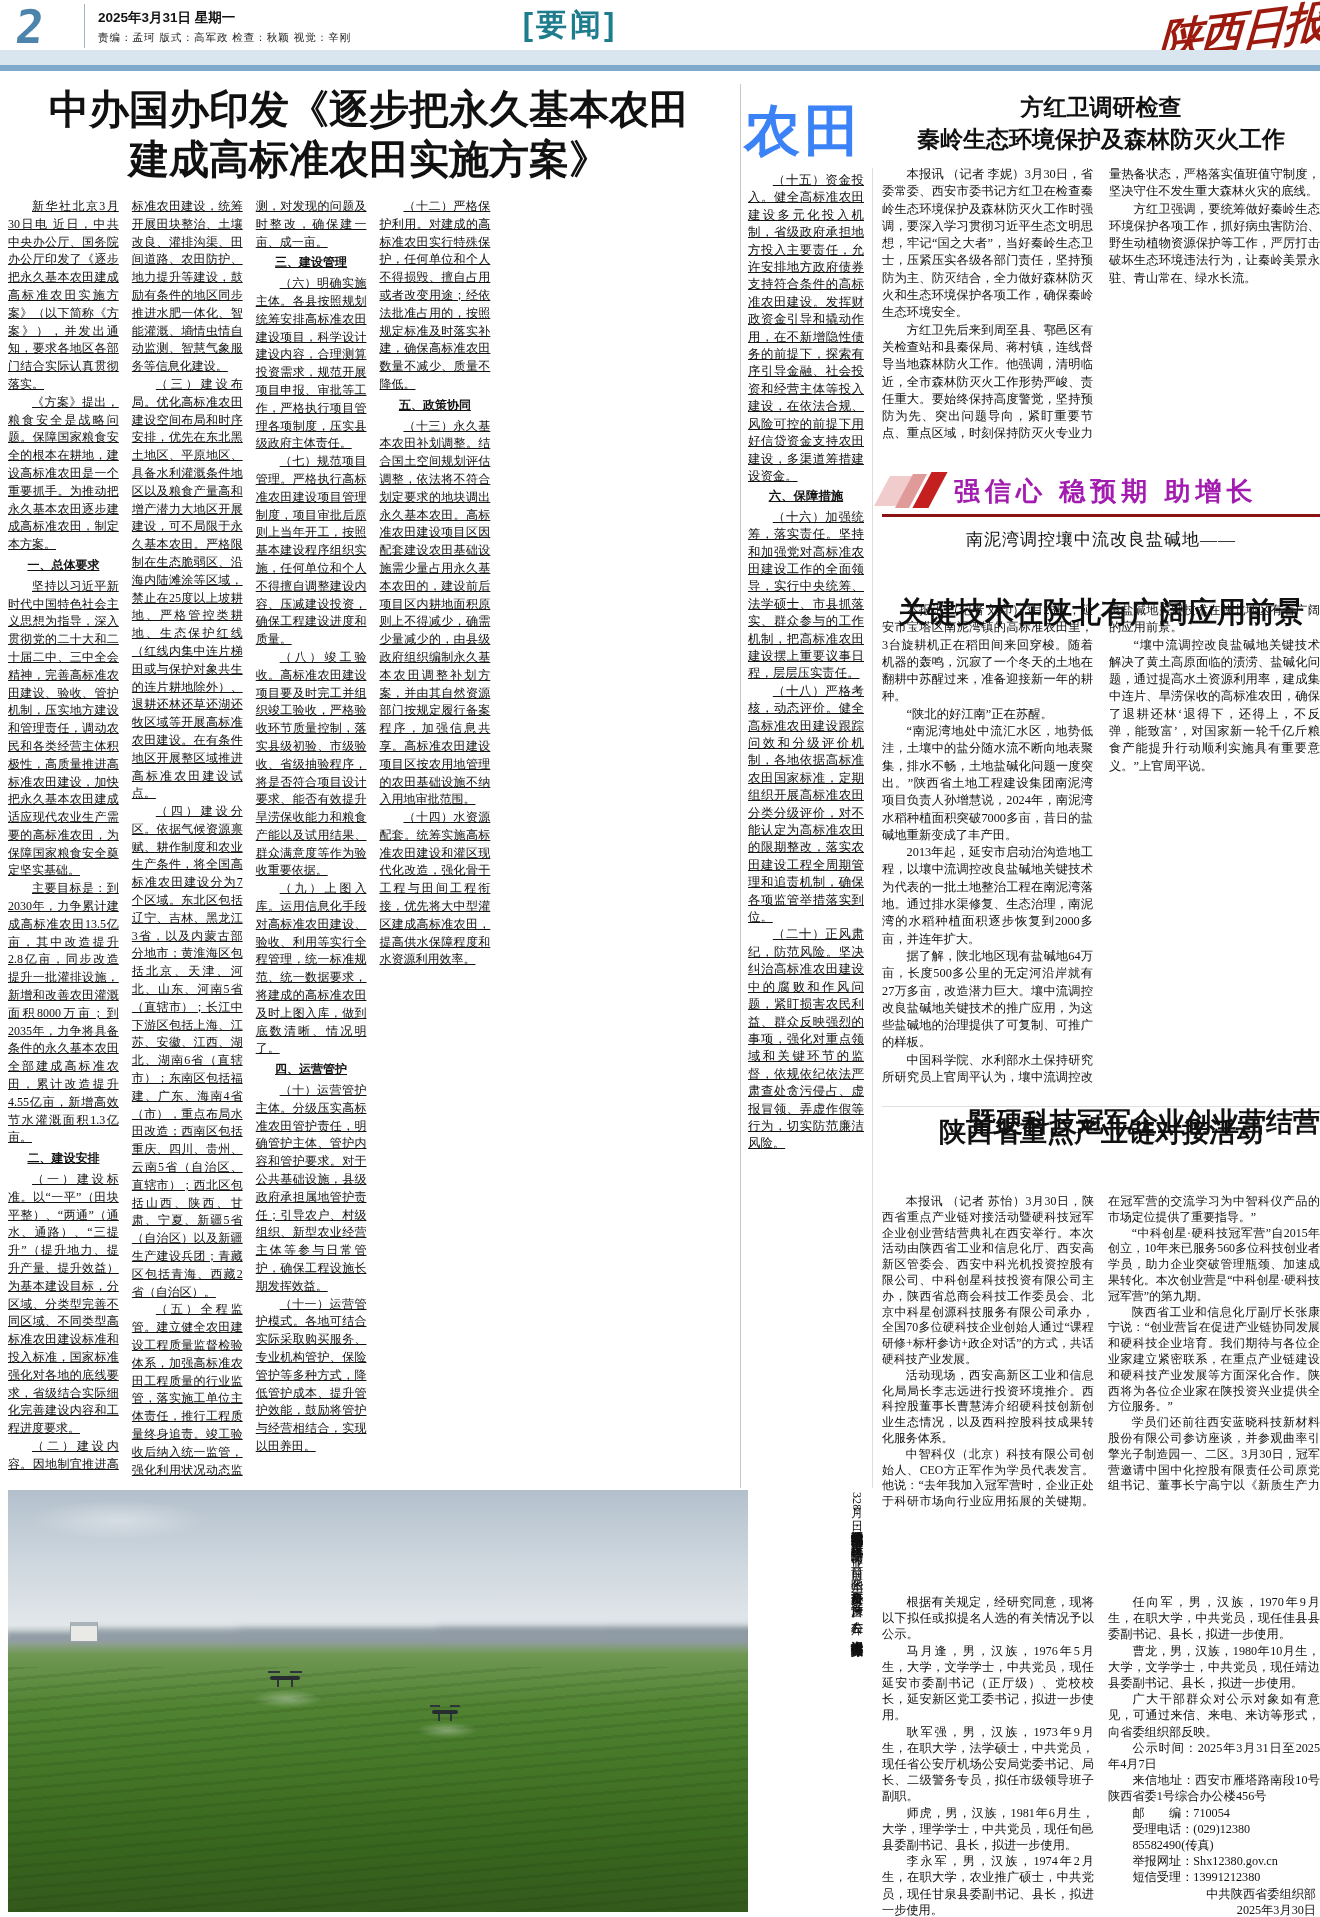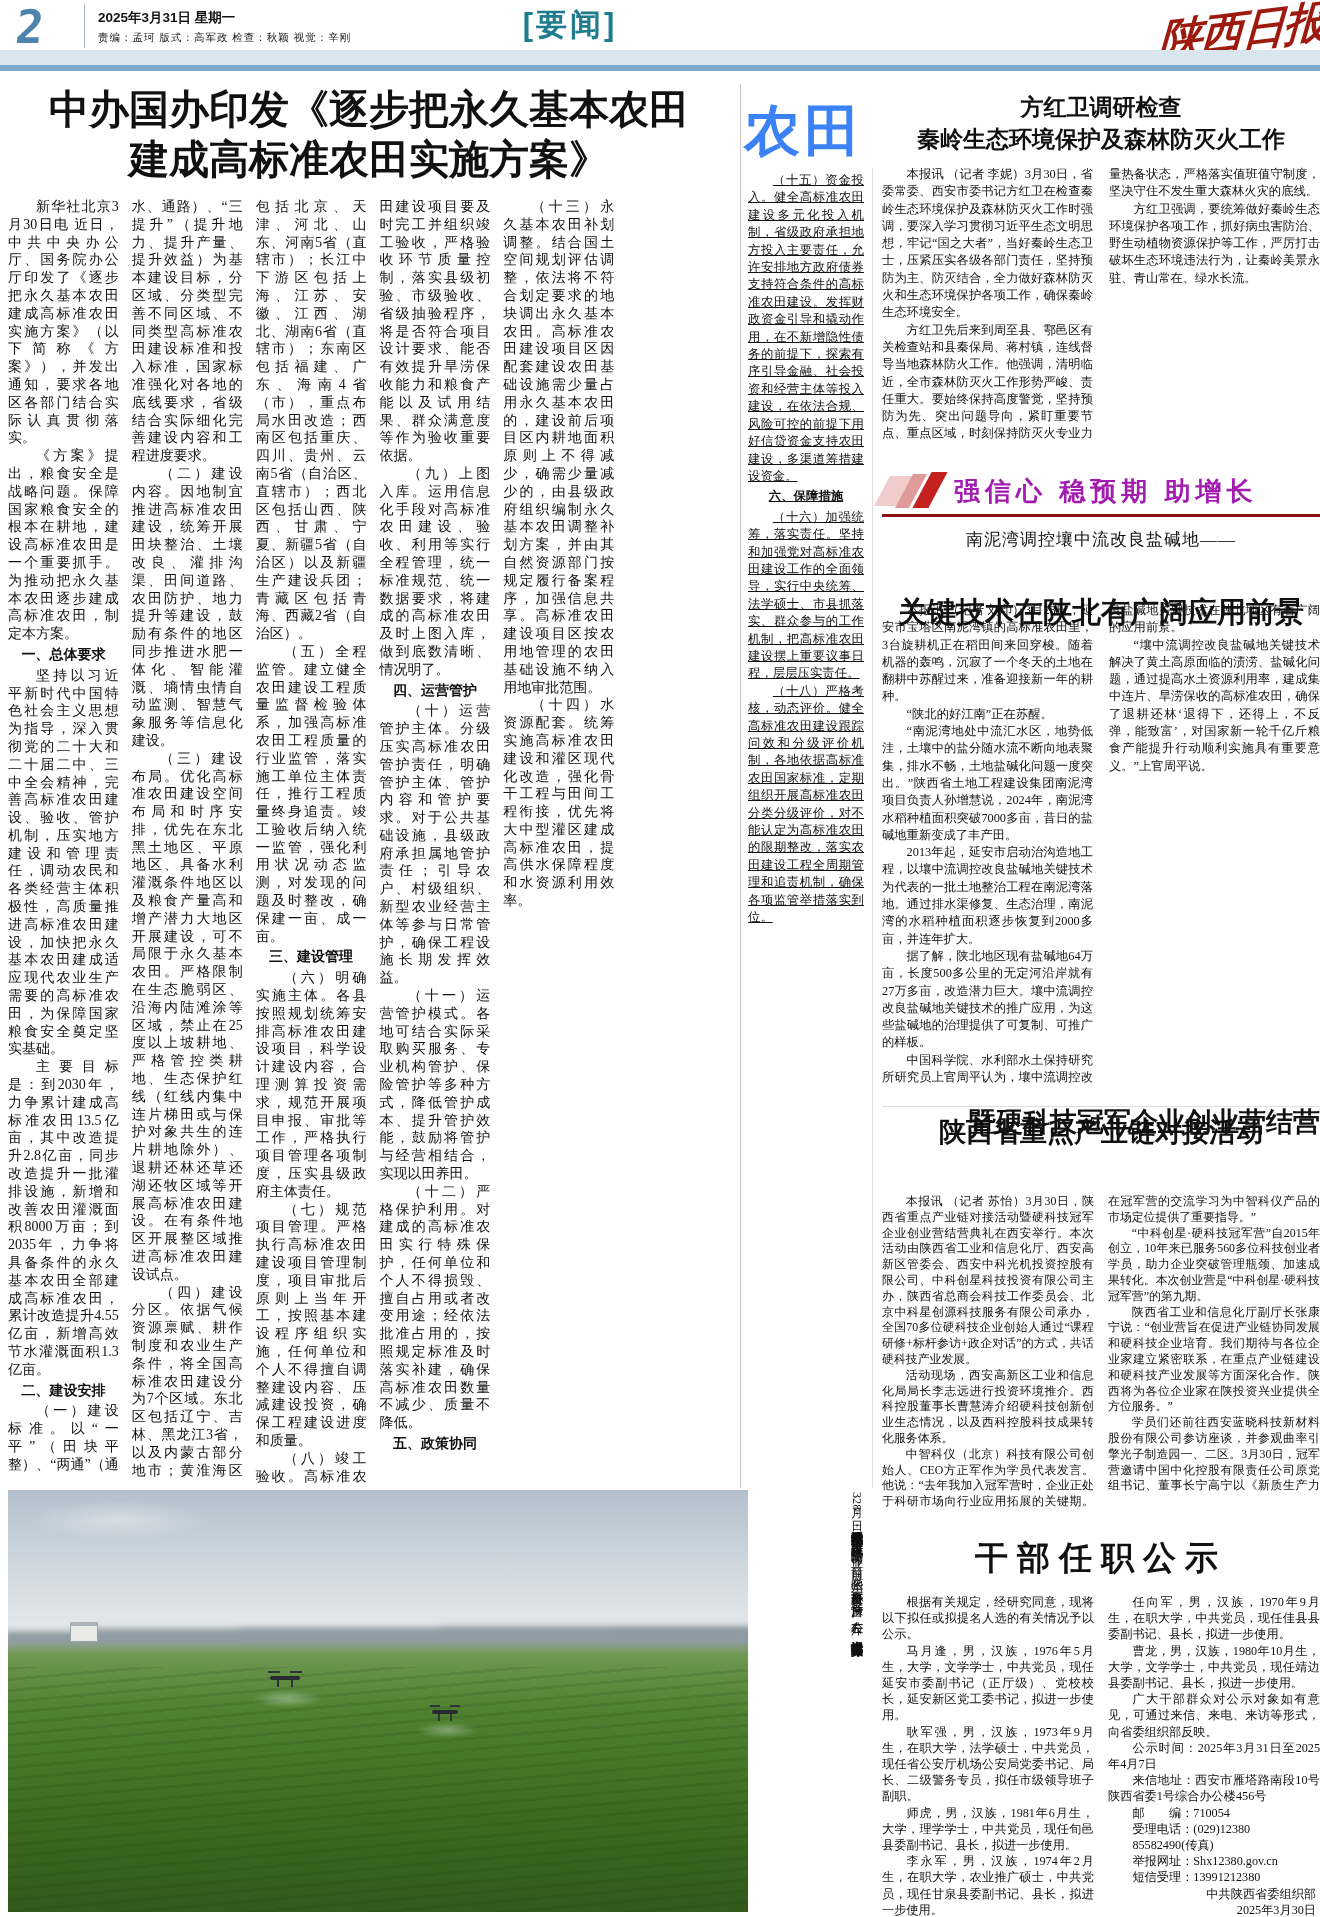--- a/index.html
+++ b/index.html
@@ -28,21 +28,21 @@
   .h-nn{font-size:29px;font-weight:900;margin-top:39px;}
   .h-chain{font-size:27px;font-weight:900;line-height:36px;}
   .h-cadre{font-size:33px;font-weight:900;letter-spacing:9px;}
   .kicker{font-size:17px;letter-spacing:1px;}
 
   
   .bodytext{text-align:justify;overflow:hidden;column-fill:auto;}
   .bodytext p{margin:0;text-indent:2em;}
   .bodytext p.sec{text-indent:0;text-align:center;font-weight:bold;
                   font-family:"Liberation Sans","DejaVu Sans",sans-serif;padding:3px 0;}
-  .cols6{column-count:6;column-gap:13px;font-size:14px;line-height:17.8px;}
+  .cols6{column-count:6;column-gap:13px;font-size:12px;line-height:17.8px;text-decoration:underline;}
   .cols3{column-count:2;column-gap:16px;font-size:12.3px;line-height:17.3px;}
   .cols2{column-count:2;column-gap:16px;font-size:12.3px;line-height:17.3px;}
   .cols2s{column-count:2;column-gap:14px;font-size:11.9px;line-height:15.8px;}
   .onecol{font-size:12.4px;line-height:17.4px;text-decoration:underline;}
   .cadrecol{font-size:12.2px;line-height:16.2px;text-align:justify;overflow:hidden;}
   .cadrecol p{margin:0;text-indent:2em;}
   .cadrecol p.sig{text-indent:0;text-align:right;padding-right:4px;}
 
   .hrule{background:#cfcfcf;height:1px;}
   .redrule{background:#8c1212;height:3px;}
@@ -116,20 +116,21 @@
       <p class="sec">五、政策协同</p>
       <p>（十三）永久基本农田补划调整。结合国土空间规划评估调整，依法将不符合划定要求的地块调出永久基本农田。高标准农田建设项目区因配套建设农田基础设施需少量占用永久基本农田的，建设前后项目区内耕地面积原则上不得减少，确需少量减少的，由县级政府组织编制永久基本农田调整补划方案，并由其自然资源部门按规定履行备案程序，加强信息共享。高标准农田建设项目区按农用地管理的农田基础设施不纳入用地审批范围。</p>
       <p>（十四）水资源配套。统筹实施高标准农田建设和灌区现代化改造，强化骨干工程与田间工程衔接，优先将大中型灌区建成高标准农田，提高供水保障程度和水资源利用效率。</p>
     </div>
 
   <div class="abs bodytext onecol" style="left:748px;top:172px;width:116px;height:1316px;overflow:hidden;">
       <p>（十五）资金投入。健全高标准农田建设多元化投入机制，省级政府承担地方投入主要责任，允许安排地方政府债券支持符合条件的高标准农田建设。发挥财政资金引导和撬动作用，在不新增隐性债务的前提下，探索有序引导金融、社会投资和经营主体等投入建设，在依法合规、风险可控的前提下用好信贷资金支持农田建设，多渠道筹措建设资金。</p>
       <p class="sec">六、保障措施</p>
       <p>（十六）加强统筹，落实责任。坚持和加强党对高标准农田建设工作的全面领导，实行中央统筹、法学硕士、市县抓落实、群众参与的工作机制，把高标准农田建设摆上重要议事日程，层层压实责任。</p>
       <p>（十八）严格考核，动态评价。健全高标准农田建设跟踪问效和分级评价机制，各地依据高标准农田国家标准，定期组织开展高标准农田分类分级评价，对不能认定为高标准农田的限期整改，落实农田建设工程全周期管理和追责机制，确保各项监管举措落实到位。</p>
+      <p>（二十）正风肃纪，防范风险。坚决纠治高标准农田建设中的腐败和作风问题，紧盯损害农民利益、群众反映强烈的事项，强化对重点领域和关键环节的监督，依规依纪依法严肃查处贪污侵占、虚报冒领、弄虚作假等行为，切实防范廉洁风险。</p>
     </div>
 
   <div class="abs h-mid sans center" style="left:882px;top:92px;width:438px;">方红卫调研检查</div>
   <div class="abs h-mid sans center" style="left:882px;top:124px;width:438px;">秦岭生态环境保护及森林防灭火工作</div>
   <div class="abs bodytext cols3" style="left:882px;top:166px;width:438px;height:296px;">
       <p>本报讯  （记者  李妮）3月30日，省委常委、西安市委书记方红卫在检查秦岭生态环境保护及森林防灭火工作时强调，要深入学习贯彻习近平生态文明思想，牢记“国之大者”，当好秦岭生态卫士，压紧压实各级各部门责任，坚持预防为主、防灭结合，全力做好森林防灭火和生态环境保护各项工作，确保秦岭生态环境安全。</p>
       <p>方红卫先后来到周至县、鄠邑区有关检查站和县秦保局、蒋村镇，连线督导当地森林防火工作。他强调，清明临近，全市森林防灭火工作形势严峻、责任重大。要始终保持高度警觉，坚持预防为先、突出问题导向，紧盯重要节点、重点区域，时刻保持防灭火专业力量热备状态，严格落实值班值守制度，坚决守住不发生重大森林火灾的底线。</p>
       <p>方红卫强调，要统筹做好秦岭生态环境保护各项工作，抓好病虫害防治、野生动植物资源保护等工作，严厉打击破坏生态环境违法行为，让秦岭美景永驻、青山常在、绿水长流。</p>
     </div>
 
@@ -158,21 +159,20 @@
   <div class="abs h-chain sans center" style="left:882px;top:1104px;width:438px;text-align:right;">暨硬科技冠军企业创业营结营</div>
   <div class="abs bodytext cols2s" style="left:882px;top:1194px;width:438px;height:330px;">
       <p>本报讯  （记者  苏怡）3月30日，陕西省重点产业链对接活动暨硬科技冠军企业创业营结营典礼在西安举行。本次活动由陕西省工业和信息化厅、西安高新区管委会、西安中科光机投资控股有限公司、中科创星科技投资有限公司主办，陕西省总商会科技工作委员会、北京中科星创源科技服务有限公司承办，全国70多位硬科技企业创始人通过“课程研修+标杆参访+政企对话”的方式，共话硬科技产业发展。</p>
       <p>活动现场，西安高新区工业和信息化局局长李志远进行投资环境推介。西科控股董事长曹慧涛介绍硬科技创新创业生态情况，以及西科控股科技成果转化服务体系。</p>
       <p>中智科仪（北京）科技有限公司创始人、CEO方正军作为学员代表发言。他说：“去年我加入冠军营时，企业正处于科研市场向行业应用拓展的关键期。在冠军营的交流学习为中智科仪产品的市场定位提供了重要指导。”</p>
       <p>“中科创星·硬科技冠军营”自2015年创立，10年来已服务560多位科技创业者学员，助力企业突破管理瓶颈、加速成果转化。本次创业营是“中科创星·硬科技冠军营”的第九期。</p>
       <p>陕西省工业和信息化厅副厅长张康宁说：“创业营旨在促进产业链协同发展和硬科技企业培育。我们期待与各位企业家建立紧密联系，在重点产业链建设和硬科技产业发展等方面深化合作。陕西将为各位企业家在陕投资兴业提供全方位服务。”</p>
       <p>学员们还前往西安蓝晓科技新材料股份有限公司参访座谈，并参观曲率引擎光子制造园一、二区。3月30日，冠军营邀请中国中化控股有限责任公司原党组书记、董事长宁高宁以《新质生产力与企业创新战略》为题，为创业者讲述企业转型发展参考案例。</p>
     </div>
 
-  <div class="abs h-cadre sans center" style="left:882px;top:1536px;width:438px;">干部任职公示</div>
   <div class="abs cadrecol" style="left:882px;top:1594px;width:212px;height:323px;">
       <p>根据有关规定，经研究同意，现将以下拟任或拟提名人选的有关情况予以公示。</p>
       <p>马月逢，男，汉族，1976年5月生，大学，文学学士，中共党员，现任延安市委副书记（正厅级）、党校校长，延安新区党工委书记，拟进一步使用。</p>
       <p>耿军强，男，汉族，1973年9月生，在职大学，法学硕士，中共党员，现任省公安厅机场公安局党委书记、局长、二级警务专员，拟任市级领导班子副职。</p>
       <p>师虎，男，汉族，1981年6月生，大学，理学学士，中共党员，现任旬邑县委副书记、县长，拟进一步使用。</p>
       <p>李永军，男，汉族，1974年2月生，在职大学，农业推广硕士，中共党员，现任甘泉县委副书记、县长，拟进一步使用。</p>
     </div>
   <div class="abs cadrecol" style="left:1108px;top:1594px;width:212px;height:323px;">
       <p>任向军，男，汉族，1970年9月生，在职大学，中共党员，现任佳县县委副书记、县长，拟进一步使用。</p>
       <p>曹龙，男，汉族，1980年10月生，大学，文学学士，中共党员，现任靖边县委副书记、县长，拟进一步使用。</p>

